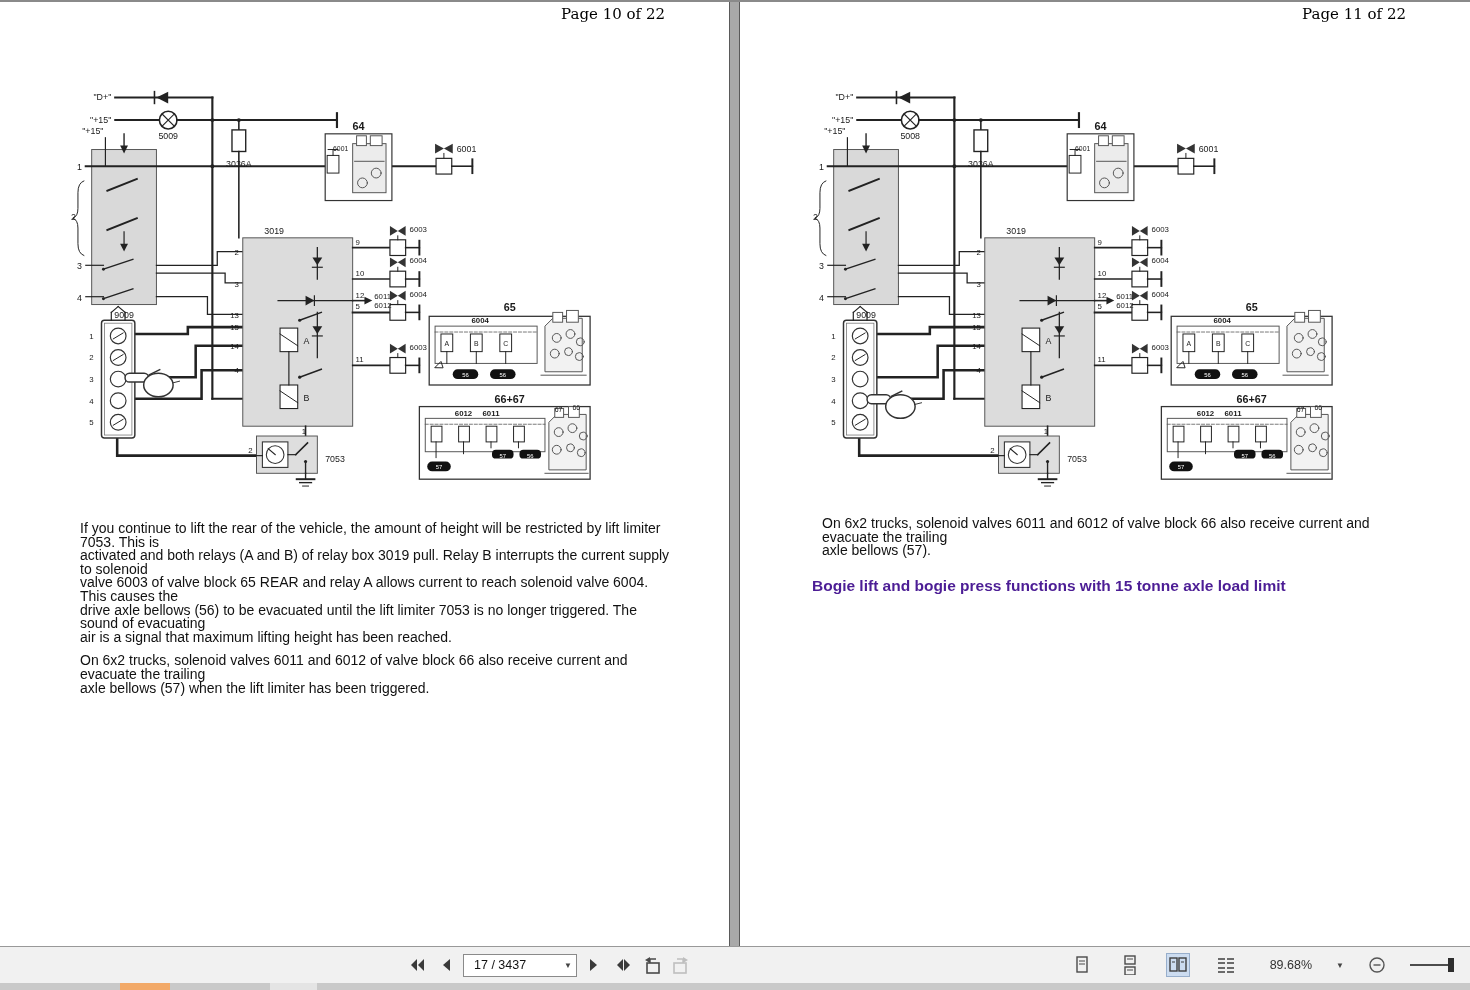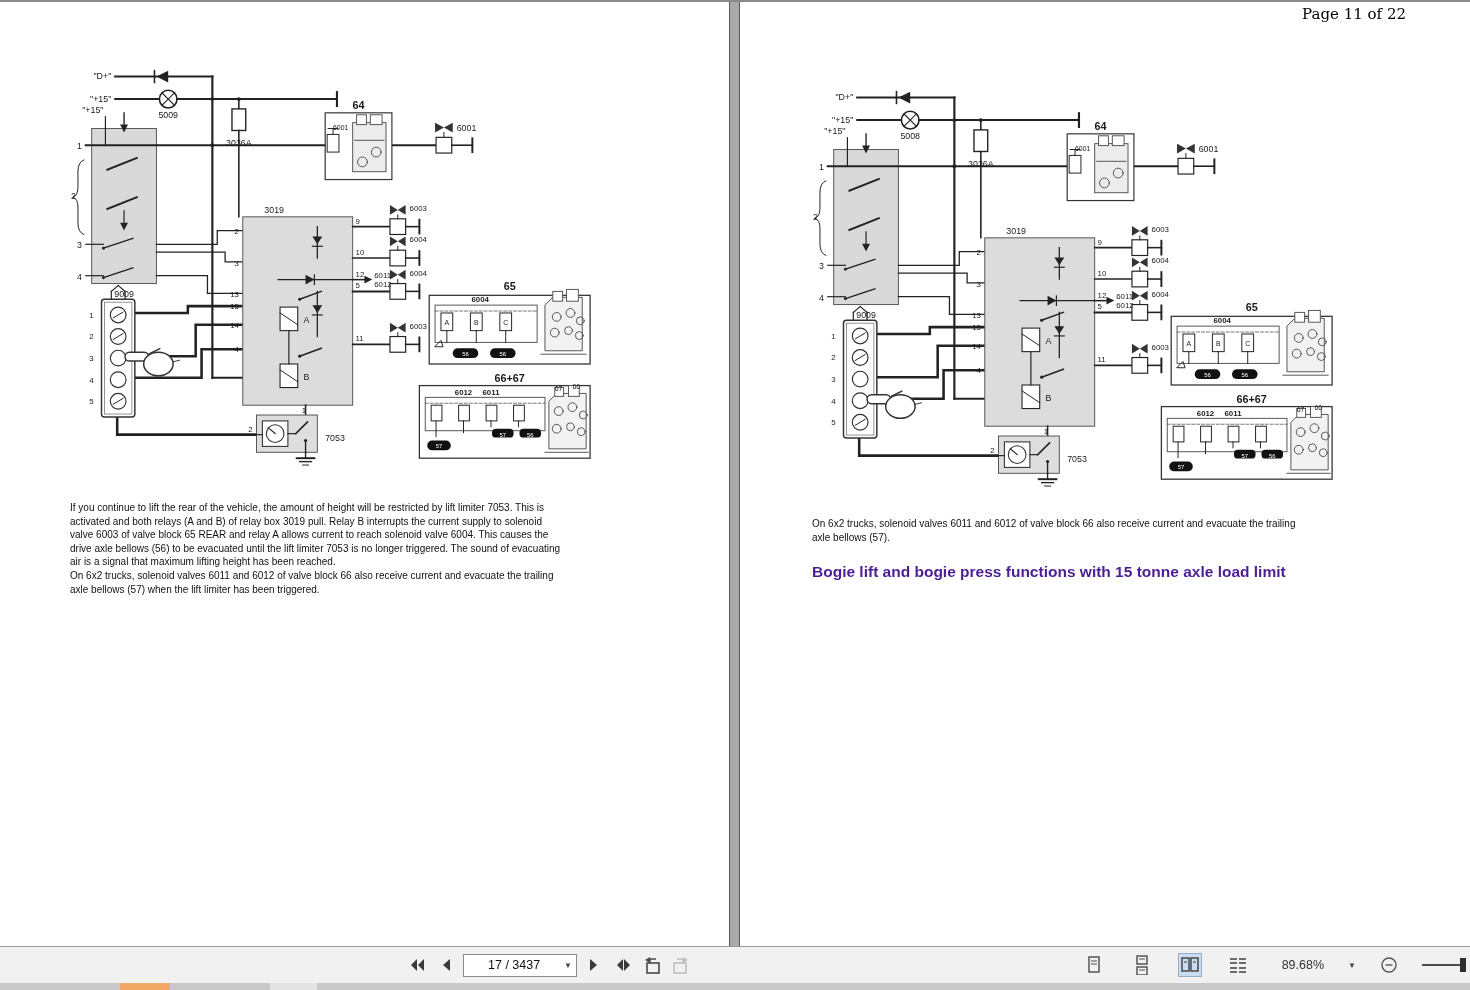--- a/index.html
+++ b/index.html
@@ -7,35 +7,35 @@
   .screen{width:1470px;height:990px;display:flex;flex-direction:column;}
   .pages-row{height:945px;display:flex;border-top:2px solid #8a8a8a;background:#fff;overflow:hidden;}
   .page{background:#fff;overflow:hidden;}
   .page.left{width:729px;}
   .page.right{flex:1;}
   .page-gap{width:9px;background:#a9a9a9;border-left:1px solid #5a5a5a;border-right:1px solid #5a5a5a;}
   .page-header{text-align:right;padding:3px 64px 0 0;font-family:"DejaVu Serif","Liberation Serif",serif;font-size:15px;color:#000;}
   .page-content{padding-left:70px;}
   .page.right .page-content{padding-left:72px;}
   .diagram{display:block;margin-top:50px;}
-  .para{margin:0;width:594px;font-size:10px;line-height:13.6px;color:#111;white-space:pre-line;}
+  .para{margin:10px;width:594px;font-size:14px;line-height:13.6px;color:#111;white-space:pre-line;}
   .para-block{margin-top:33px;}
   .page.right .para-block{margin-top:28px;}
   .doc-heading{margin:0;margin-top:19px;font-size:15.5px;font-weight:bold;color:#4c1d95;}
   
   .toolbar{height:36px;background:#f1f1f1;border-top:1px solid #999;position:relative;flex:none;}
   .nav-cluster{position:absolute;left:405px;top:0;height:100%;display:flex;align-items:center;gap:5px;}
   .tbtn{width:24px;height:24px;display:flex;align-items:center;justify-content:center;background:transparent;border:none;padding:0;cursor:default;}
   .tbtn svg{display:block;}
   .page-combo{width:112px;height:21px;background:#fff;border:1px solid #8a8a8a;display:flex;align-items:center;font-size:12.5px;color:#111;}
-  .page-combo .val{flex:1;padding-left:24px;}
+  .page-combo .val{flex:1;padding-left:10px;}
   .page-combo .caret{width:16px;font-size:8px;color:#444;text-align:center;}
   .view-btn{opacity:1;}
   .view-btn.disabled{opacity:.42;}
-  .zoom-cluster{position:absolute;right:2px;top:0;height:100%;display:flex;align-items:center;gap:24px;}
+  .zoom-cluster{position:absolute;right:14px;top:0;height:100%;display:flex;align-items:center;gap:24px;}
   .mode-btn{width:24px;height:24px;display:flex;align-items:center;justify-content:center;border:1px solid transparent;background:transparent;padding:0;}
   .mode-btn.active{background:#ccdcf0;border:1px solid #97aecb;}
   .zoom-label{font-size:12.5px;color:#333;min-width:50px;text-align:right;}
   .zoom-caret{font-size:8px;color:#444;}
   .slider{position:relative;width:46px;height:16px;}
   .slider .track{position:absolute;left:0;right:4px;top:7px;height:2px;background:#4c4c4c;}
   .slider .handle{position:absolute;right:2px;top:1px;width:6px;height:14px;background:#2e2e2e;}
   
   .bottom-strip{height:7px;background:#c9c9c9;position:relative;flex:none;}
   .strip-seg{position:absolute;top:0;height:100%;}
@@ -251,20 +251,21 @@
   <line x1="80" y1="308" x2="92" y2="302"></line>
   <line x1="104" y1="316" x2="112" y2="314" stroke-width="1"></line>
 </g>
 </defs>
 </svg>
 
 <div class="screen">
   <div class="pages-row">
 
     <div class="page left">
+      <div class="page-header">Page 10 of 22</div>
       <div class="page-content">
         <svg class="diagram" width="530" height="416" viewBox="0 0 540 424">
           <use href="#diag-sym"></use>
           <g font-family="Liberation Sans, sans-serif" fill="#1a1a1a">
               <text x="42" y="28" font-size="9" text-anchor="end" fill="#1a1a1a">"D+"</text>
               <text x="42" y="51" font-size="9" text-anchor="end" fill="#1a1a1a">"+15"</text>
               <text x="100" y="67" font-size="9" text-anchor="middle" fill="#1a1a1a">5009</text>
               <text x="34" y="62" font-size="9" text-anchor="end" fill="#1a1a1a">"+15"</text>
               <text x="172" y="96" font-size="9" text-anchor="middle" fill="#1a1a1a">3036A</text>
               <text x="394" y="81" font-size="9" fill="#1a1a1a">6001</text>

